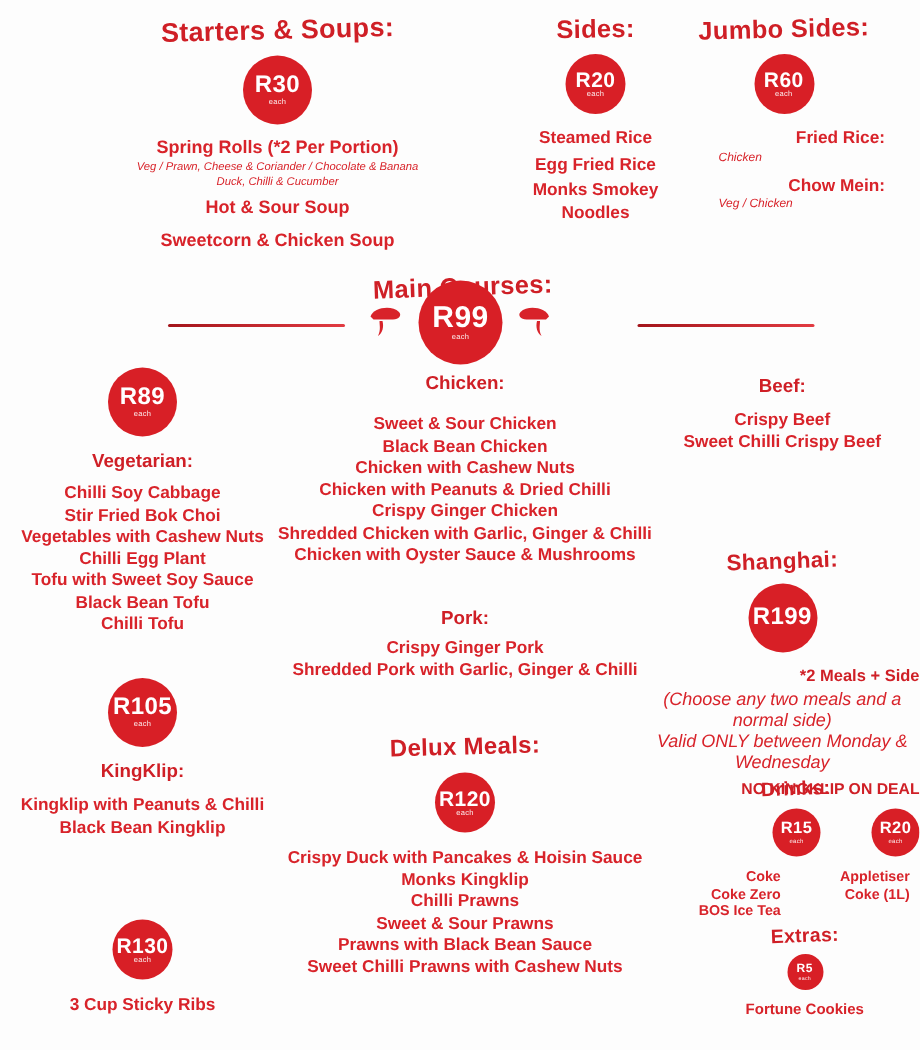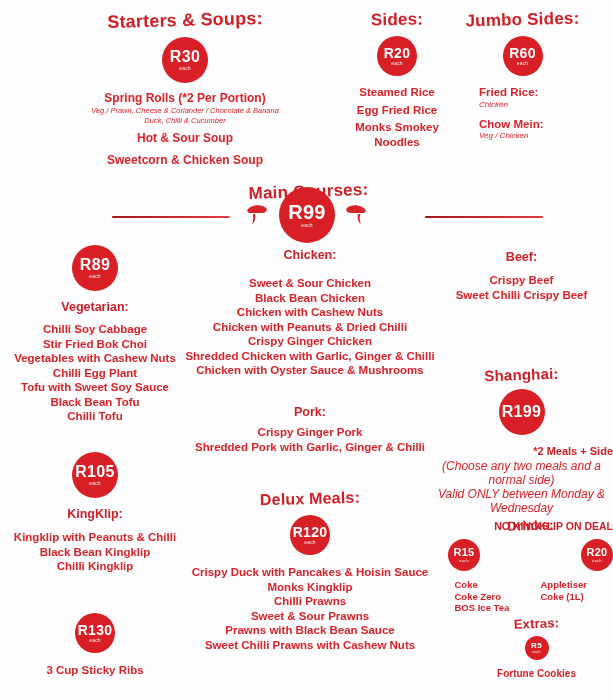--- a/index.html
+++ b/index.html
@@ -37,21 +37,21 @@
     text-align: center;
   }
   .item {
     font-weight: bold;
     font-size: 11.5px;
     line-height: 14.5px;
     color: #d8232a;
     text-align: center;
     white-space: nowrap;
   }
-  .item-left { text-align: left; }
+  .item-left { text-align: right; }
   .fine {
     font-size: 7.5px;
     line-height: 10px;
     font-style: italic;
     font-weight: normal;
     color: #d8232a;
     text-align: center;
   }
   .tiny-note {
     font-size: 12px;
@@ -218,21 +218,20 @@
     <div style="display:flex; justify-content:center;">
       <div class="badge badge-lg">
         <span class="amount">R105</span>
         <span class="each">each</span>
       </div>
     </div>
     <div class="subhead" style="margin-top:9px;">KingKlip:</div>
     <div style="margin-top:9px;">
       <div class="item">Kingklip with Peanuts &amp; Chilli</div>
       <div class="item">Black Bean Kingklip</div>
-      <div class="item">Chilli Kingklip</div>
     </div>
   </div>
 
   <div class="block" style="left:0px; top:613px; width:190px;">
     <div style="display:flex; justify-content:center;">
       <div class="badge badge-md">
         <span class="amount">R130</span>
         <span class="each">each</span>
       </div>
     </div>
@@ -294,21 +293,21 @@
       </div>
     </div>
     <div class="bold-note" style="margin-top:10px;">*2 Meals + Side</div>
     <div class="tiny-note" style="margin-top:2px;">(Choose any two meals and a normal side)</div>
     <div class="tiny-note">Valid ONLY between Monday &amp; Wednesday</div>
     <div class="bold-note" style="margin-top:5px; font-size:10.5px;">NO KINGKLIP ON DEAL</div>
   </div>
 
   <div class="block" style="left:448px; top:518px; width:165px;">
     <div class="heading tilt" style="font-size:13px; transform:rotate(-2deg);">Drinks:</div>
-    <div style="display:flex; justify-content:space-between; margin-top:6px;">
+    <div style="display:flex; justify-content:flex-end; gap:34px; margin-top:6px;">
       <div class="badge badge-sm">
         <span class="amount">R15</span>
         <span class="each">each</span>
       </div>
       <div class="badge badge-sm">
         <span class="amount">R20</span>
         <span class="each">each</span>
       </div>
     </div>
     <div style="display:flex; justify-content:center; gap:20px; margin-top:8px;">

